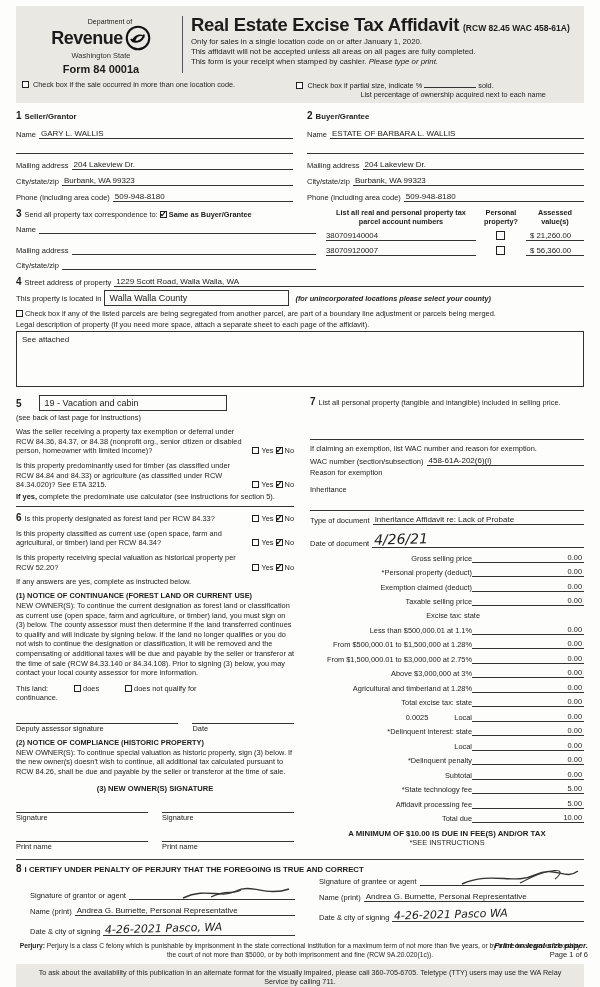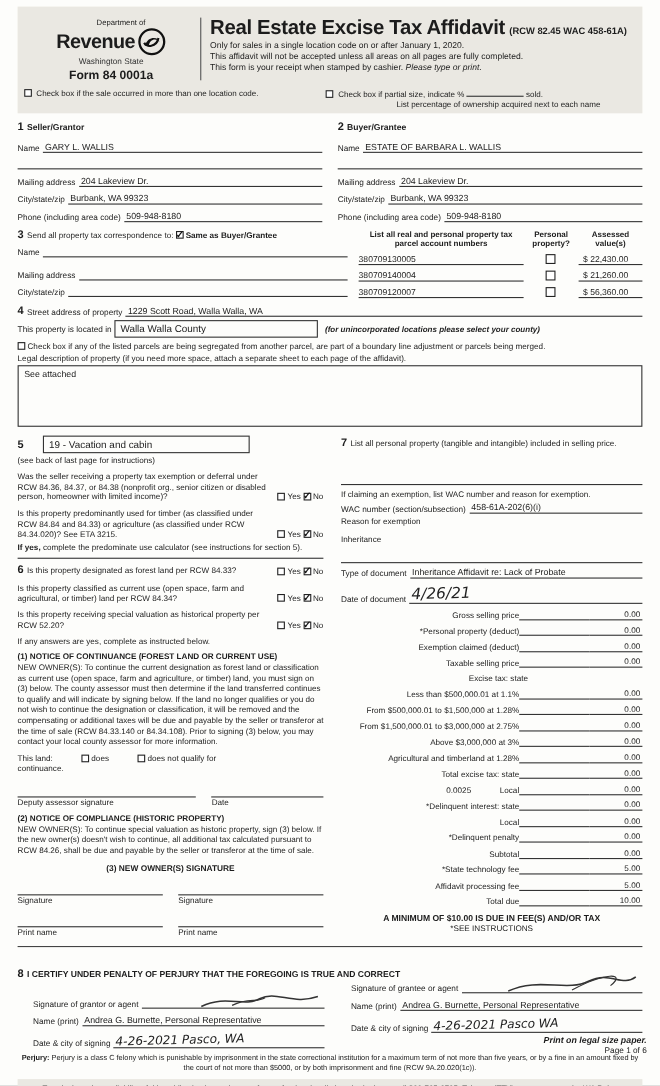--- a/index.html
+++ b/index.html
@@ -71,21 +71,21 @@
   
   .taxrow { display:flex; align-items:flex-end; margin-top:4.5px; font-size:7.4px; }
   .taxlbl { flex:1; text-align:right; white-space:nowrap; }
   .taxfill { width:64px; border-bottom:1px solid #333; }
   .taxval { width:48px; border-bottom:1px solid #333; text-align:right; padding-right:2px; }
   .taxhead { text-align:right; padding-right:104px; font-size:7.4px; margin-top:5px; }
   .pfx { margin-right:26px; }
   .minnote { text-align:center; font-weight:bold; font-size:7.8px; margin-top:6px; }
   .seeinstr { text-align:center; font-weight:normal; font-size:7.4px; }
   
-  .s8head { font-size:7.8px; font-weight:bold; margin-top:8px; border-top:1px solid #444; padding-top:19px; }
+  .s8head { font-size:7.8px; font-weight:bold; margin-top:8px; border-top:1px solid #444; padding-top:3px; }
   .s8cols { display:flex; gap:24px; padding-left:14px; }
   .s8cols > div { flex:1; }
   .sigscribble { position:absolute; right:4px; bottom:-2px; }
   .relfill { position:relative; }
   
   .hand { font-family:"DejaVu Sans", sans-serif; font-style:italic; transform:rotate(-1.5deg); display:inline-block; font-size:11px; color:#222; }
   
   .perjury { font-size:6.7px; text-align:center; line-height:1.3; margin-top:6px; }
   .altband { font-size:7.2px; text-align:center; line-height:1.35; margin-top:4px; padding:4px 20px; }
   .printnote { position:absolute; right:12px; bottom:28px; text-align:right; }
@@ -205,25 +205,20 @@
           <span class="fill"></span>
         </div>
     </div>
     <div class="s3-right">
       <div class="ptable-head">
         <div class="c1">List all real and personal property tax parcel account numbers</div>
         <div class="c2">Personal property?</div>
         <div class="c3">Assessed value(s)</div>
       </div>
       <div class="prow">
-        <div class="c1">380709130005</div>
-        <div class="c2"><span class="cb" style="width:9px;height:9px;"></span></div>
-        <div class="c3">$ 22,430.00</div>
-      </div>
-      <div class="prow">
         <div class="c1">380709140004</div>
         <div class="c2"><span class="cb" style="width:9px;height:9px;"></span></div>
         <div class="c3">$ 21,260.00</div>
       </div>
       <div class="prow">
         <div class="c1">380709120007</div>
         <div class="c2"><span class="cb" style="width:9px;height:9px;"></span></div>
         <div class="c3">$ 56,360.00</div>
       </div>
     </div>

